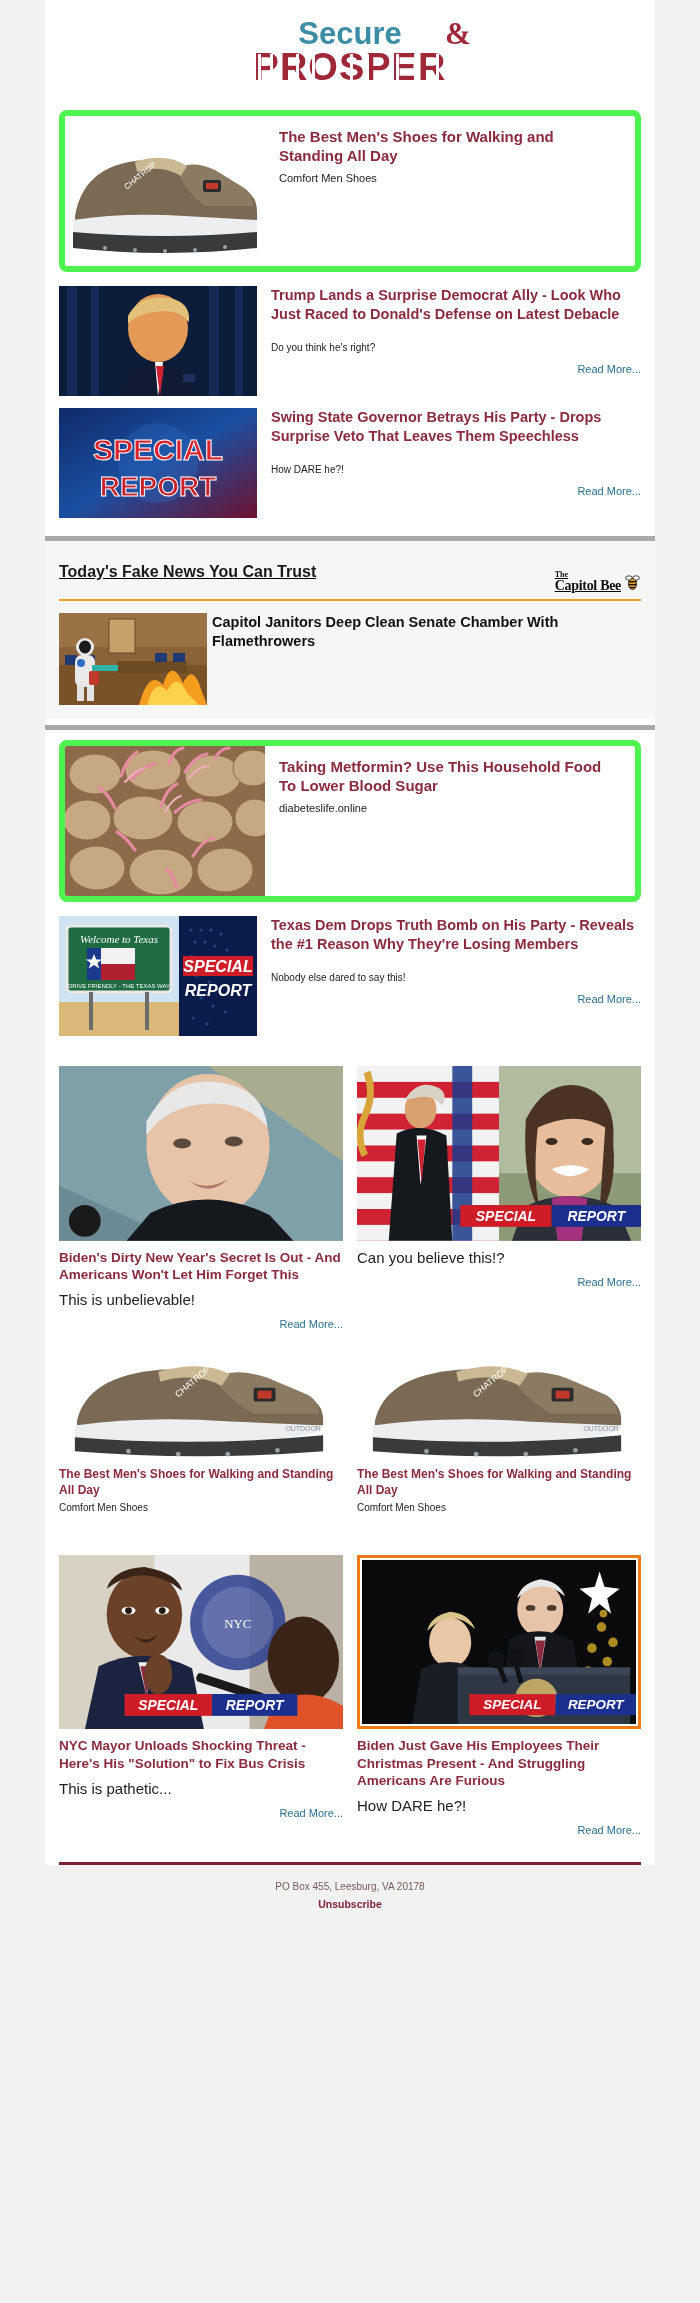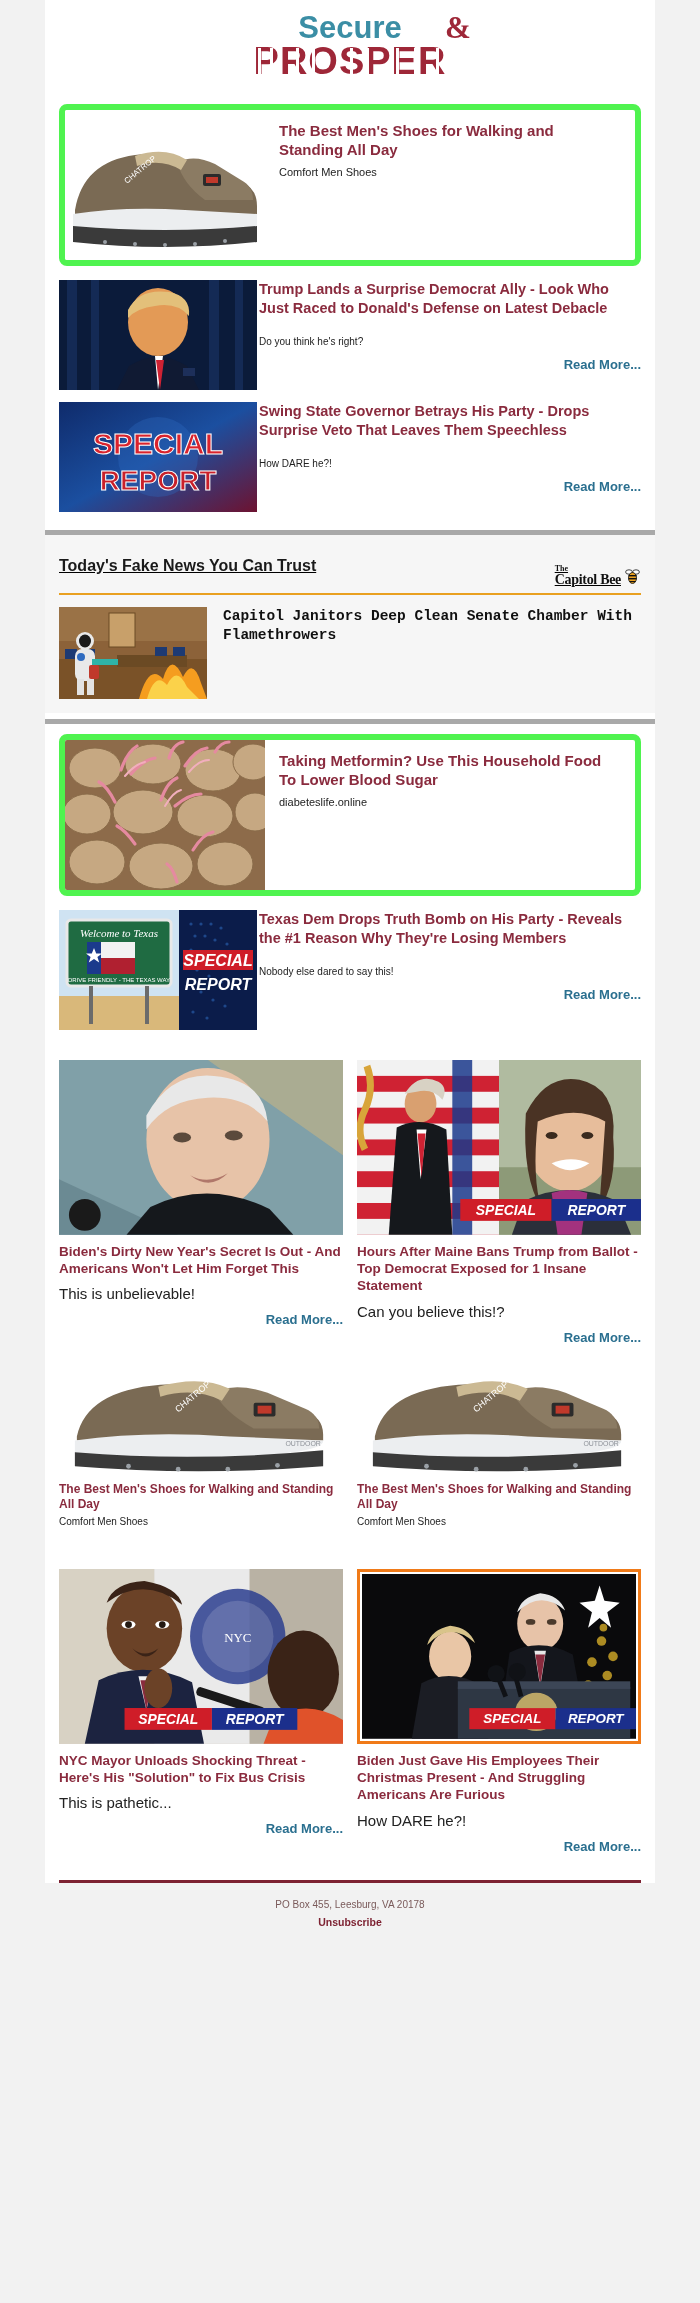--- a/index.html
+++ b/index.html
@@ -7,21 +7,21 @@
     width: 700px;
     background: #f2f2f2;
     font-family: "Liberation Sans", sans-serif;
   }
   body { width: 700px; height: 2303px; overflow: hidden; }
 
   .page { width: 700px; background: #f2f2f2; }
   .shell { width: 610px; margin: 0 auto; background: #ffffff; }
 
   
-  .logo-wrap { padding: 8px 0 10px 0; text-align: center; background:#fff; }
+  .logo-wrap { padding: 14px 0 10px 0; text-align: center; background:#fff; }
   .logo-svg { display: inline-block; }
 
   
   .ad-green {
     border: 6px solid #4ff34f;
     border-radius: 8px;
     background: #ffffff;
     display: flex;
     overflow: hidden;
     margin: 10px 14px 14px 14px;
@@ -34,48 +34,48 @@
     font-size: 15px;
     line-height: 1.25;
     font-weight: bold;
     margin-bottom: 6px;
   }
   .ad-src { color: #222; font-size: 11px; }
 
   
   .art-row { display: flex; padding: 0 14px 12px 14px; background: #fff; }
   .art-row .thumb { width: 198px; flex: 0 0 198px; }
-  .art-row .body { flex: 1; padding-left: 2px; }
+  .art-row .body { flex: 1; padding-left: 14px; }
   .art-title {
     color: #8a2b3e;
     font-size: 14.5px;
     font-weight: bold;
     line-height: 1.28;
   }
   .art-sub { color: #222; font-size: 10px; margin-top: 19px; }
   .readmore {
     color: #2a6f8f;
-    font-size: 13px;
-    font-weight: bold;
+    font-size: 11px;
+    font-weight: normal;
     text-align: right;
     margin-top: 10px;
   }
 
   
   .bee-sep { height: 5px; background: #a9a9a9; margin: 6px 0 0 0; }
   .bee-band { background: #f6f6f6; padding: 10px 14px 14px 14px; }
   .bee-head { display: flex; align-items: center; justify-content: space-between; text-decoration: underline; }
   .bee-head-title { font-size: 16px; font-weight: bold; color: #1a1a1a; }
   .bee-rule { height: 2px; background: #e9a020; margin: 6px 0 12px 0; }
   .bee-logo { text-align: right; line-height: 1; }
   .bee-the { font-size: 8px; font-weight: bold; color:#111; font-family:"Liberation Serif",serif;margin-top:20px;}
   .bee-name { font-size: 14px; font-weight: bold; color:#111; font-family:"Liberation Serif",serif; letter-spacing:-.3px;}
   .bee-art { display: flex; align-items: flex-start; }
   .bee-art .thumb { width: 148px; flex: 0 0 148px; }
-  .bee-art .body { flex: 1; padding-left: 16px; font-family: Liberation Mono, monospace; }
+  .bee-art .body { flex: 1; padding-left: 5px; }
   .bee-title { font-size: 14.5px; font-weight: bold; color: #101010; line-height: 1.3; }
 
   
   .cols { display: flex; gap: 14px; padding: 0 14px 6px 14px; background:#fff; }
   .col { flex: 1; min-width: 0; }
   .col .thumb { width: 100%; }
   .col-title {
     color: #8a2b3e;
     font-size: 13.5px;
     font-weight: bold;
@@ -404,21 +404,20 @@
             <ellipse cx="232" cy="76" rx="6" ry="3.6" fill="#3a2a1e"></ellipse>
             <path d="M196 104 Q214 118 234 104 Q216 96 196 104 Z" fill="#ffffff"></path>
             <path d="M168 142 Q214 120 262 142 L276 176 L156 176 Z" fill="#2b2f3a"></path>
             <path d="M196 134 Q214 128 232 134 L226 176 L202 176 Z" fill="#a3327e"></path>
             <rect x="104" y="140" width="92" height="22" fill="#cf1d28"></rect>
             <text x="150" y="156" text-anchor="middle" font-family="Liberation Sans, sans-serif" font-size="14" font-style="italic" font-weight="bold" fill="#ffffff">SPECIAL</text>
             <rect x="196" y="140" width="90" height="22" fill="#1b2f8c"></rect>
             <text x="241" y="156" text-anchor="middle" font-family="Liberation Sans, sans-serif" font-size="14" font-style="italic" font-weight="bold" fill="#ffffff">REPORT</text>
           </svg>
         </div>
-        <div class="col-title">Hours After Maine Bans Trump from Ballot - Top Democrat Exposed for 1 Insane Statement</div>
         <div class="col-sub">Can you believe this!?</div>
         <div class="readmore">Read More...</div>
       </div>
     </div>
 
     <div class="spacer-sm"></div>
 
     <div class="cols">
       <div class="col">
         <div class="thumb">

